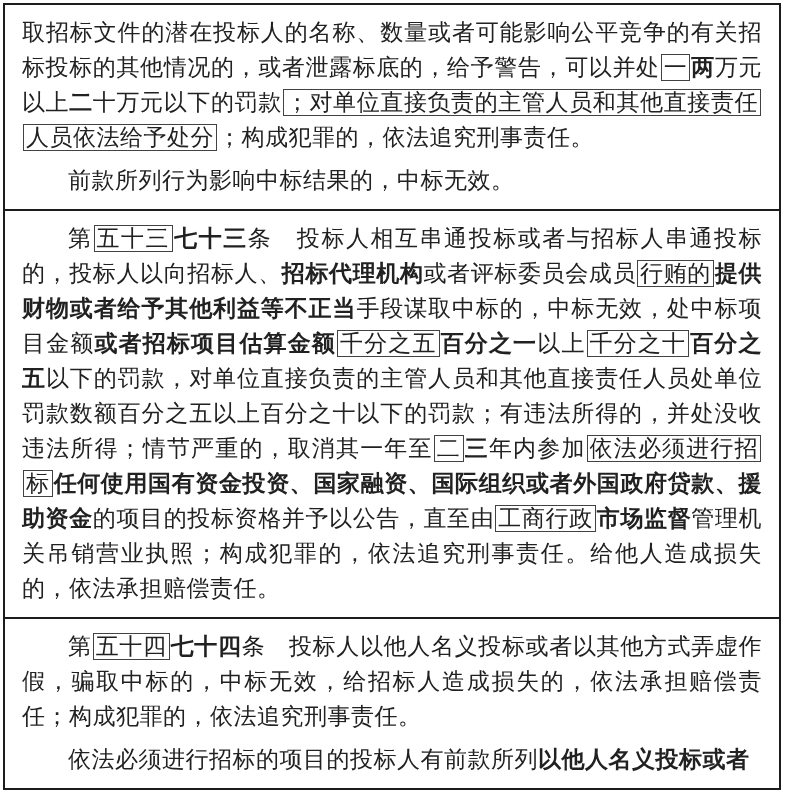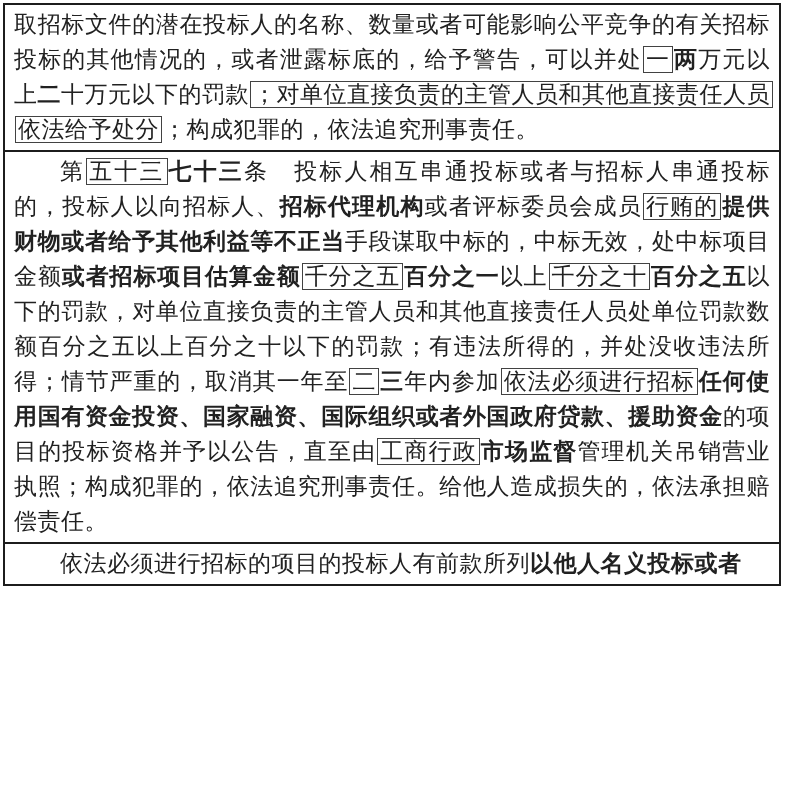--- a/index.html
+++ b/index.html
@@ -25,21 +25,21 @@
   }
   .article-row{
     padding:2px 9px 3px 9px;
     border-bottom:2px solid var(--border);
     font-size:23px;
     line-height:35px;
     letter-spacing:0.5px;
   }
   .article-row:last-child{border-bottom:none;}
   .para{
-    margin:0;
+    margin:8px;
     text-align:justify;
     text-justify:inter-character;
   }
   .para.indent{text-indent:2em;}
   .seg-normal{font-weight:400;}
   .seg-added{
     font-weight:700;
     font-family:"Liberation Sans","DejaVu Sans",sans-serif;
   }
   .seg-deleted{
@@ -49,20 +49,22 @@
     -webkit-box-decoration-break:clone;
     box-decoration-break:clone;
   }
 </style>
 </head>
 <body>
 
 <div class="doc">
     <div class="article-row">
       <p class="para"><span class="seg-normal">取招标文件的潜在投标人的名称、数量或者可能影响公平竞争的有关招标投标的其他情况的，或者泄露标底的，给予警告，可以并处</span><span class="seg-deleted">一</span><span class="seg-added">两</span><span class="seg-normal">万元以上</span><span class="seg-added">二</span><span class="seg-normal">十万元以下的罚款</span><span class="seg-deleted">；对单位直接负责的主管人员和其他直接责任人员依法给予处分</span><span class="seg-normal">；构成犯罪的，依法追究刑事责任。</span></p>
+      <p class="para indent"><span class="seg-normal">前款所列行为影响中标结果的，中标无效。</span></p>
     </div>
     <div class="article-row">
       <p class="para indent"><span class="seg-normal">第</span><span class="seg-deleted">五十三</span><span class="seg-added">七十三</span><span class="seg-normal">条　投标人相互串通投标或者与招标人串通投标的，投标人以向招标人、</span><span class="seg-added">招标代理机构</span><span class="seg-normal">或者评标委员会成员</span><span class="seg-deleted">行贿的</span><span class="seg-added">提供财物或者给予其他利益等不正当</span><span class="seg-normal">手段谋取中标的，中标无效，处中标项目金额</span><span class="seg-added">或者招标项目估算金额</span><span class="seg-deleted">千分之五</span><span class="seg-added">百分之一</span><span class="seg-normal">以上</span><span class="seg-deleted">千分之十</span><span class="seg-added">百分之五</span><span class="seg-normal">以下的罚款，对单位直接负责的主管人员和其他直接责任人员处单位罚款数额百分之五以上百分之十以下的罚款；有违法所得的，并处没收违法所得；情节严重的，取消其一年至</span><span class="seg-deleted">二</span><span class="seg-added">三</span><span class="seg-normal">年内参加</span><span class="seg-deleted">依法必须进行招标</span><span class="seg-added">任何使用国有资金投资、国家融资、国际组织或者外国政府贷款、援助资金</span><span class="seg-normal">的项目的投标资格并予以公告，直至由</span><span class="seg-deleted">工商行政</span><span class="seg-added">市场监督</span><span class="seg-normal">管理机关吊销营业执照；构成犯罪的，依法追究刑事责任。给他人造成损失的，依法承担赔偿责任。</span></p>
     </div>
     <div class="article-row">
+      <p class="para indent"><span class="seg-normal">第</span><span class="seg-deleted">五十四</span><span class="seg-added">七十四</span><span class="seg-normal">条　投标人以他人名义投标或者以其他方式弄虚作假，骗取中标的，中标无效，给招标人造成损失的，依法承担赔偿责任；构成犯罪的，依法追究刑事责任。</span></p>
       <p class="para indent"><span class="seg-normal">依法必须进行招标的项目的投标人有前款所列</span><span class="seg-added">以他人名义投标或者</span></p>
     </div>
   </div>
 
 </body></html>

